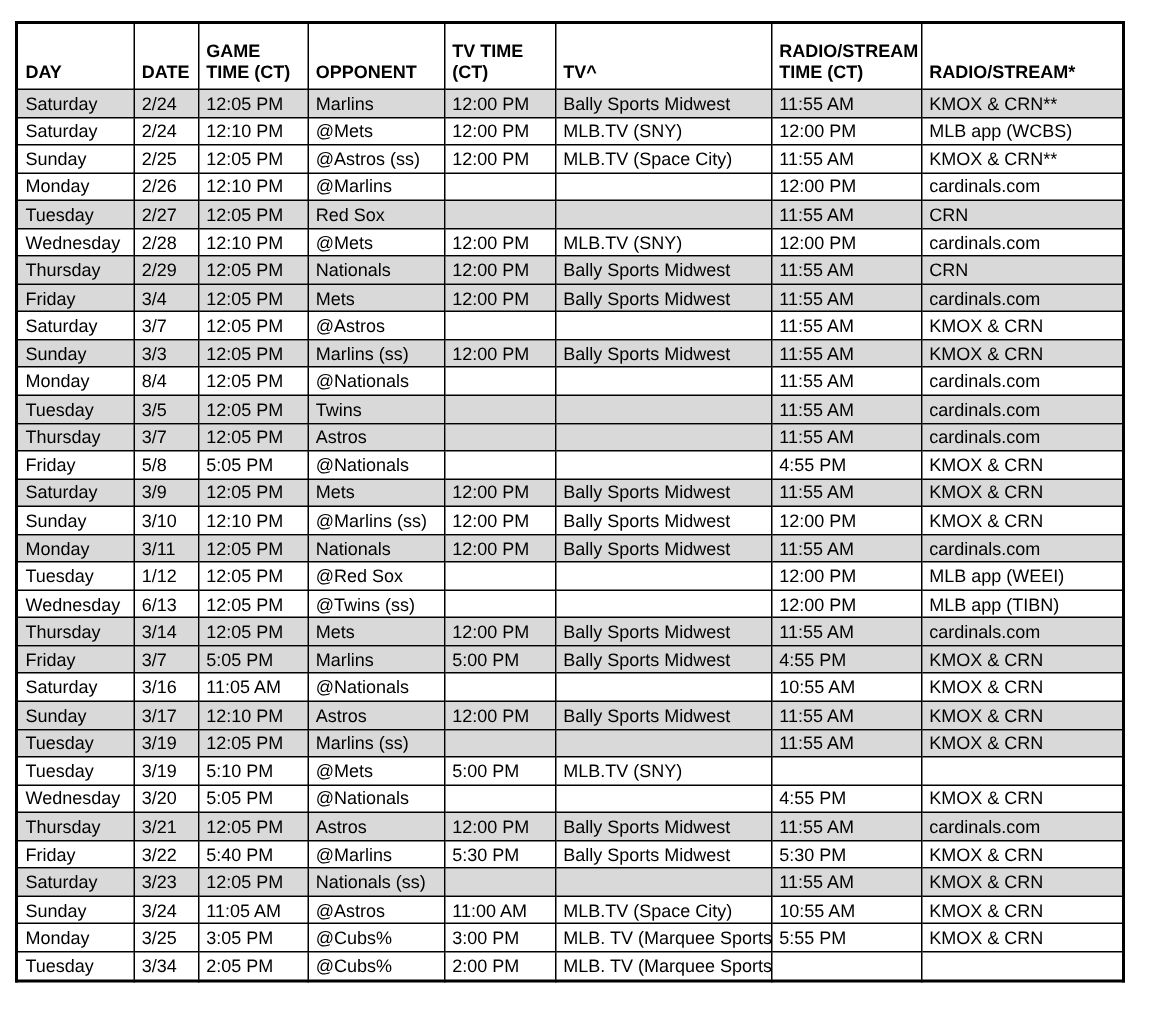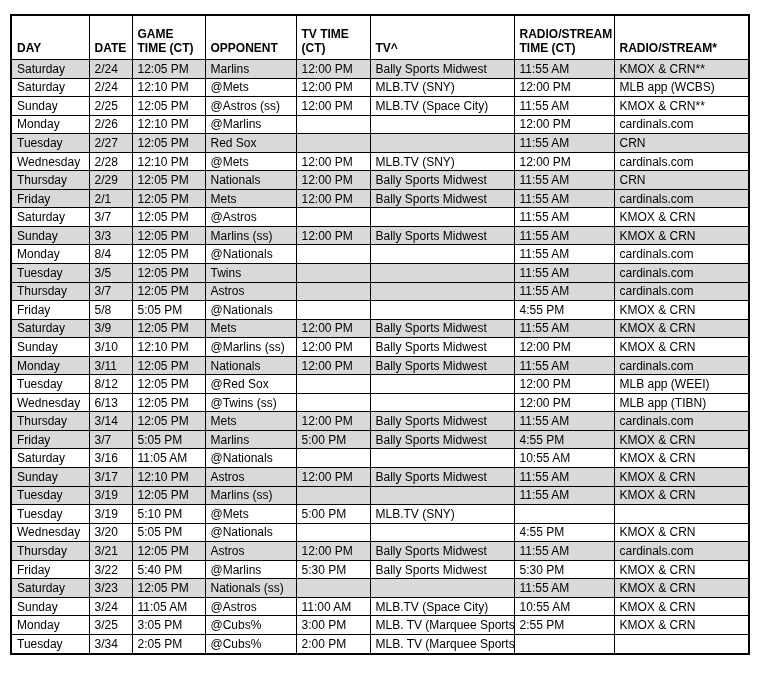--- a/index.html
+++ b/index.html
@@ -145,21 +145,21 @@
         <td>2/29</td>
         <td>12:05 PM</td>
         <td>Nationals</td>
         <td>12:00 PM</td>
         <td>Bally Sports Midwest</td>
         <td>11:55 AM</td>
         <td>CRN</td>
       </tr>
       <tr class="shaded">
         <td>Friday</td>
-        <td>2/1</td>
+        <td>3/4</td>
         <td>12:05 PM</td>
         <td>Mets</td>
         <td>12:00 PM</td>
         <td>Bally Sports Midwest</td>
         <td>11:55 AM</td>
         <td>cardinals.com</td>
       </tr>
       <tr>
         <td>Saturday</td>
         <td>3/7</td>
@@ -245,21 +245,21 @@
         <td>3/11</td>
         <td>12:05 PM</td>
         <td>Nationals</td>
         <td>12:00 PM</td>
         <td>Bally Sports Midwest</td>
         <td>11:55 AM</td>
         <td>cardinals.com</td>
       </tr>
       <tr>
         <td>Tuesday</td>
-        <td>8/12</td>
+        <td>1/12</td>
         <td>12:05 PM</td>
         <td>@Red Sox</td>
         <td></td>
         <td></td>
         <td>12:00 PM</td>
         <td>MLB app (WEEI)</td>
       </tr>
       <tr>
         <td>Wednesday</td>
         <td>6/13</td>
@@ -380,21 +380,21 @@
         <td>10:55 AM</td>
         <td>KMOX &amp; CRN</td>
       </tr>
       <tr>
         <td>Monday</td>
         <td>3/25</td>
         <td>3:05 PM</td>
         <td>@Cubs%</td>
         <td>3:00 PM</td>
         <td>MLB. TV (Marquee Sports)</td>
-        <td>2:55 PM</td>
+        <td>5:55 PM</td>
         <td>KMOX &amp; CRN</td>
       </tr>
       <tr>
         <td>Tuesday</td>
         <td>3/34</td>
         <td>2:05 PM</td>
         <td>@Cubs%</td>
         <td>2:00 PM</td>
         <td>MLB. TV (Marquee Sports)</td>
         <td></td>

